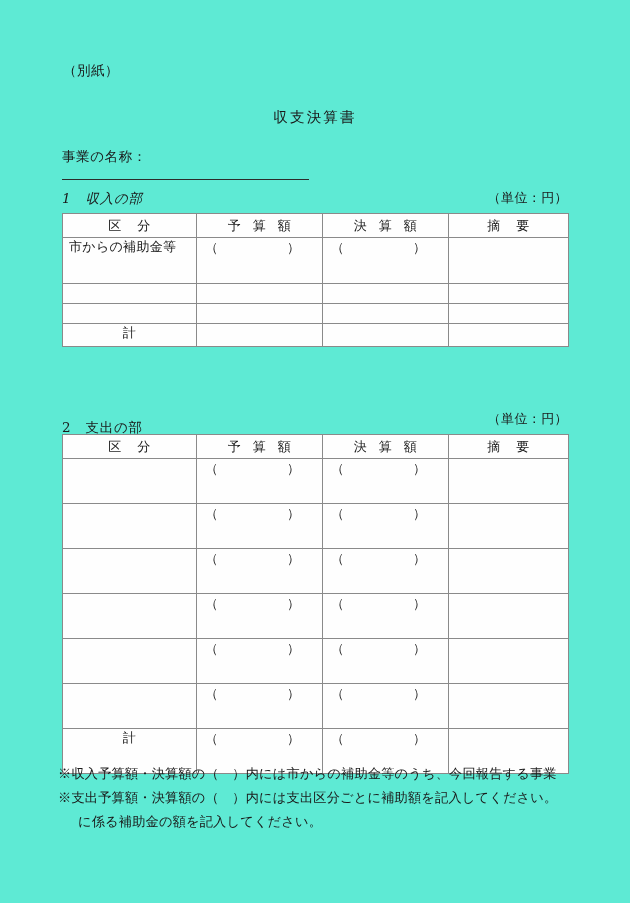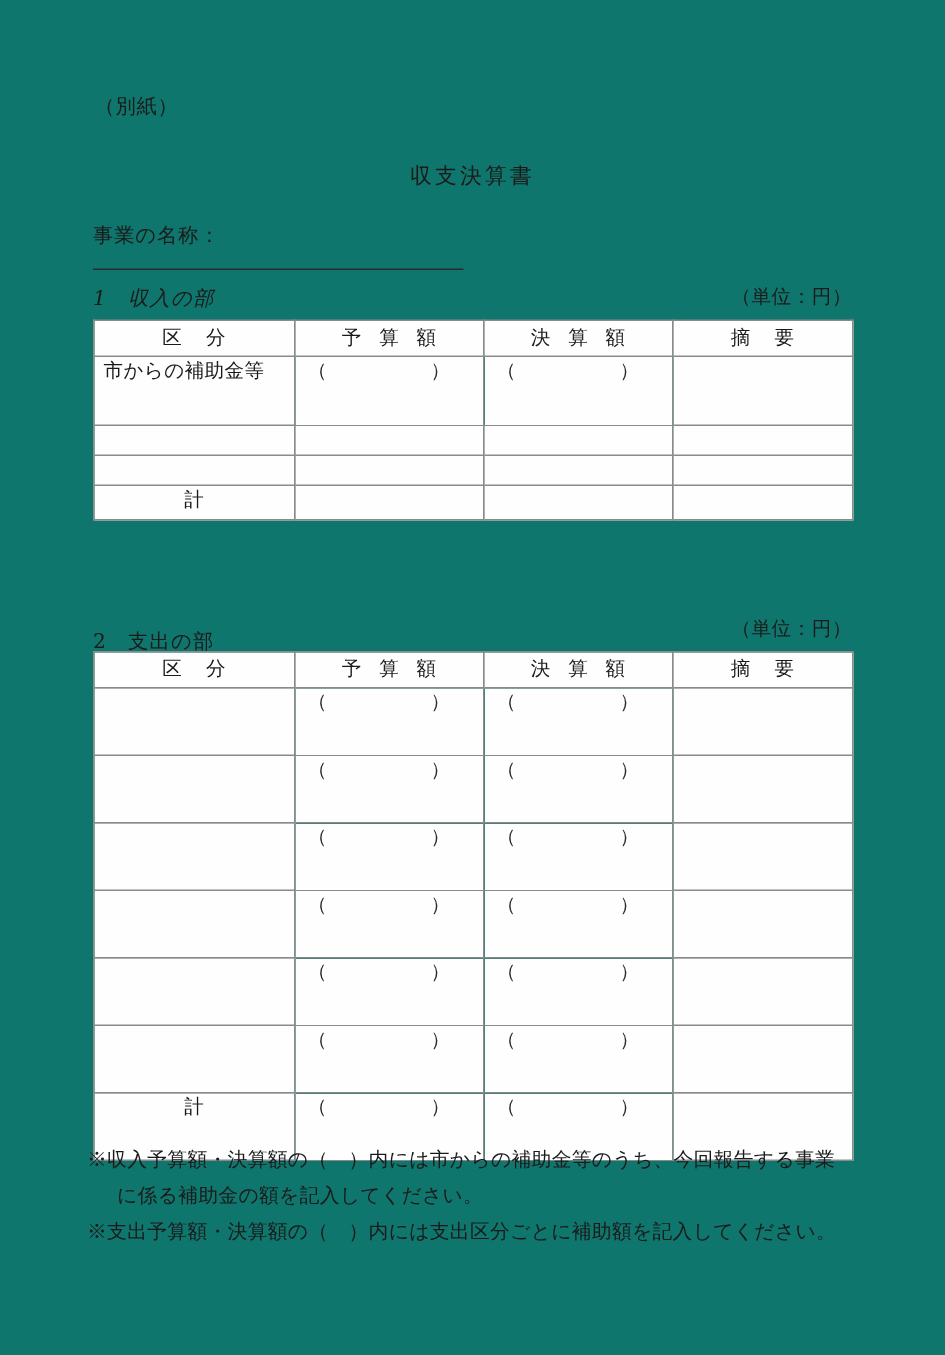--- a/index.html
+++ b/index.html
@@ -14,21 +14,21 @@
     font-family: "DejaVu Serif", "Liberation Serif", serif;
     color: #1a1a1a;
     -webkit-font-smoothing: antialiased;
   }
 
   .page {
     position: absolute;
     left: 0; top: 0;
     width: 630px;
     height: 903px;
-    background: #0f766e;
+    background: #5eead4;
     overflow: hidden;
   }
 
   
   .attachment-mark {
     position: absolute;
     left: 63px;
     top: 62px;
     font-size: 13.5px;
     letter-spacing: 0.5px;
@@ -368,17 +368,17 @@
             <span class="paren-l">（</span>
             <span class="paren-r">）</span>
           </td>
           <td></td>
         </tr>
       </tbody>
   </table>
 
   <div class="notes">
     <div class="note-line">※収入予算額・決算額の（　）内には市からの補助金等のうち、今回報告する事業</div>
+    <div class="note-line">※支出予算額・決算額の（　）内には支出区分ごとに補助額を記入してください。</div>
     <div class="note-line indent">に係る補助金の額を記入してください。</div>
-    <div class="note-line">※支出予算額・決算額の（　）内には支出区分ごとに補助額を記入してください。</div>
   </div>
 
 </div>
 
 </body></html>

